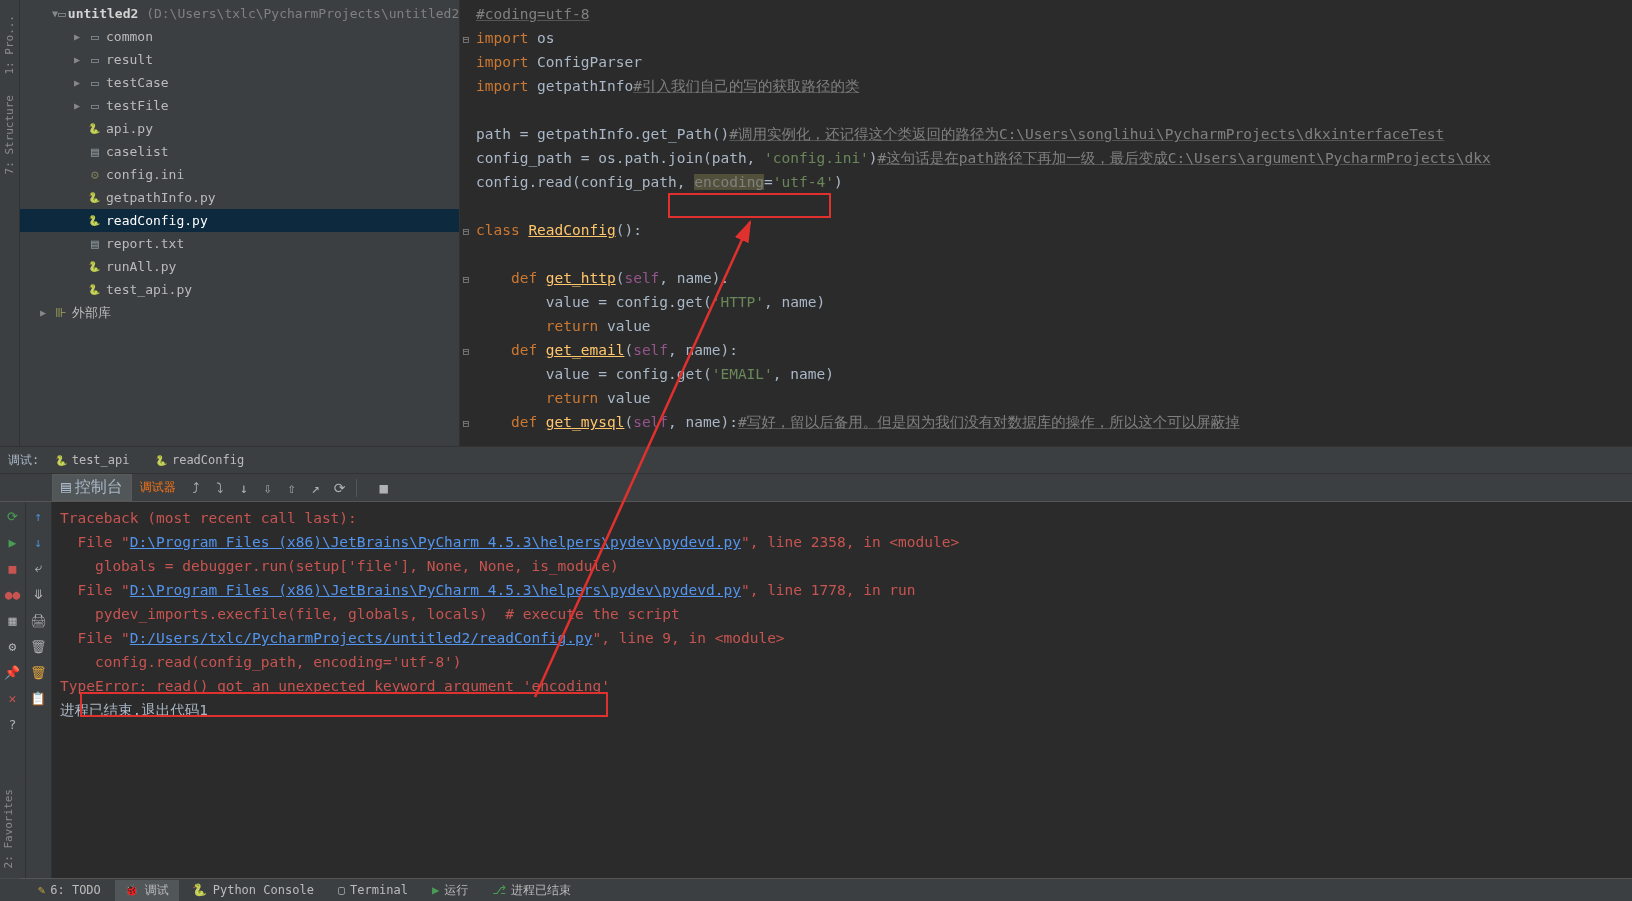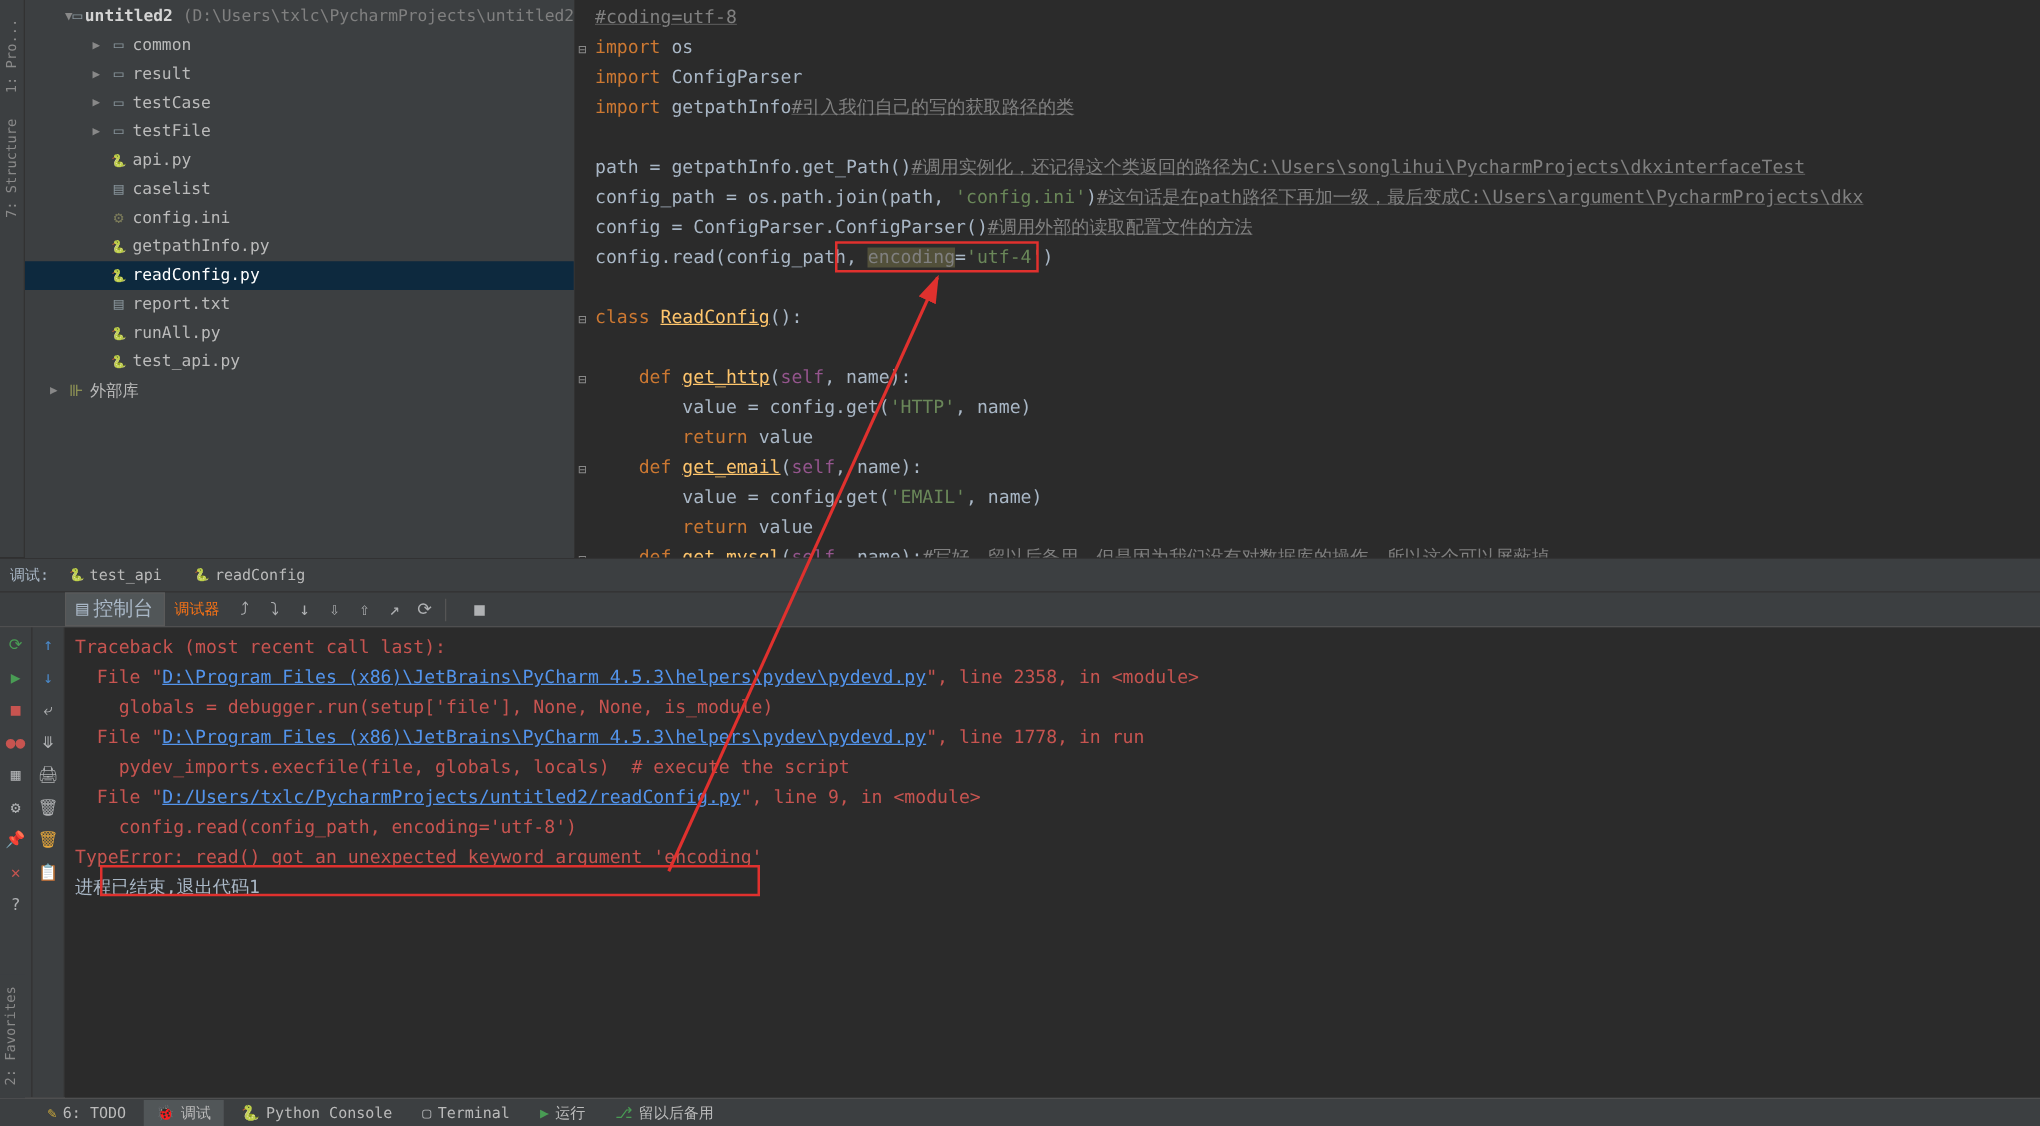--- a/index.html
+++ b/index.html
@@ -303,24 +303,20 @@
             <span class="gutter"></span>
             <span class="code"></span>
           </div>
         <div class="code-line">
             <span class="gutter"></span>
             <span class="code"><span class="norm">path = getpathInfo.get_Path()</span><span class="comund">#调用实例化，还记得这个类返回的路径为C:\Users\songlihui\PycharmProjects\dkxinterfaceTest</span></span>
           </div>
         <div class="code-line">
             <span class="gutter"></span>
             <span class="code"><span class="norm">config_path = os.path.join(path, </span><span class="str">'config.ini'</span><span class="norm">)</span><span class="comund">#这句话是在path路径下再加一级，最后变成C:\Users\argument\PycharmProjects\dkx</span></span>
-          </div>
-        <div class="code-line">
-            <span class="gutter"></span>
-            <span class="code"><span class="norm">config = ConfigParser.ConfigParser()</span><span class="comund">#调用外部的读取配置文件的方法</span></span>
           </div>
         <div class="code-line">
             <span class="gutter"></span>
             <span class="code"><span class="norm">config.read(config_path, </span><span style="background:#52503a;color:#808080">encoding</span><span class="norm">=</span><span class="str">'utf-4'</span><span class="norm">)</span></span>
           </div>
         <div class="code-line">
             <span class="gutter"></span>
             <span class="code"></span>
           </div>
         <div class="code-line">
@@ -443,21 +439,21 @@
     <span class="btab">
         <span class="bicon-term">▢</span>
         <span>Terminal</span>
       </span>
     <span class="btab">
         <span class="bicon-green">▶</span>
         <span>运行</span>
       </span>
     <span class="btab">
         <span class="bicon-green">⎇</span>
-        <span>留以后备用</span>
+        <span>进程已结束</span>
       </span>
   </div>
 </div>
 
 <div class="favs">2: Favorites</div>
 
 <div class="highlight-box hbox1"></div>
 <div class="highlight-box hbox2"></div>
 <svg class="arrow-svg" width="240" height="490">
   <defs>

